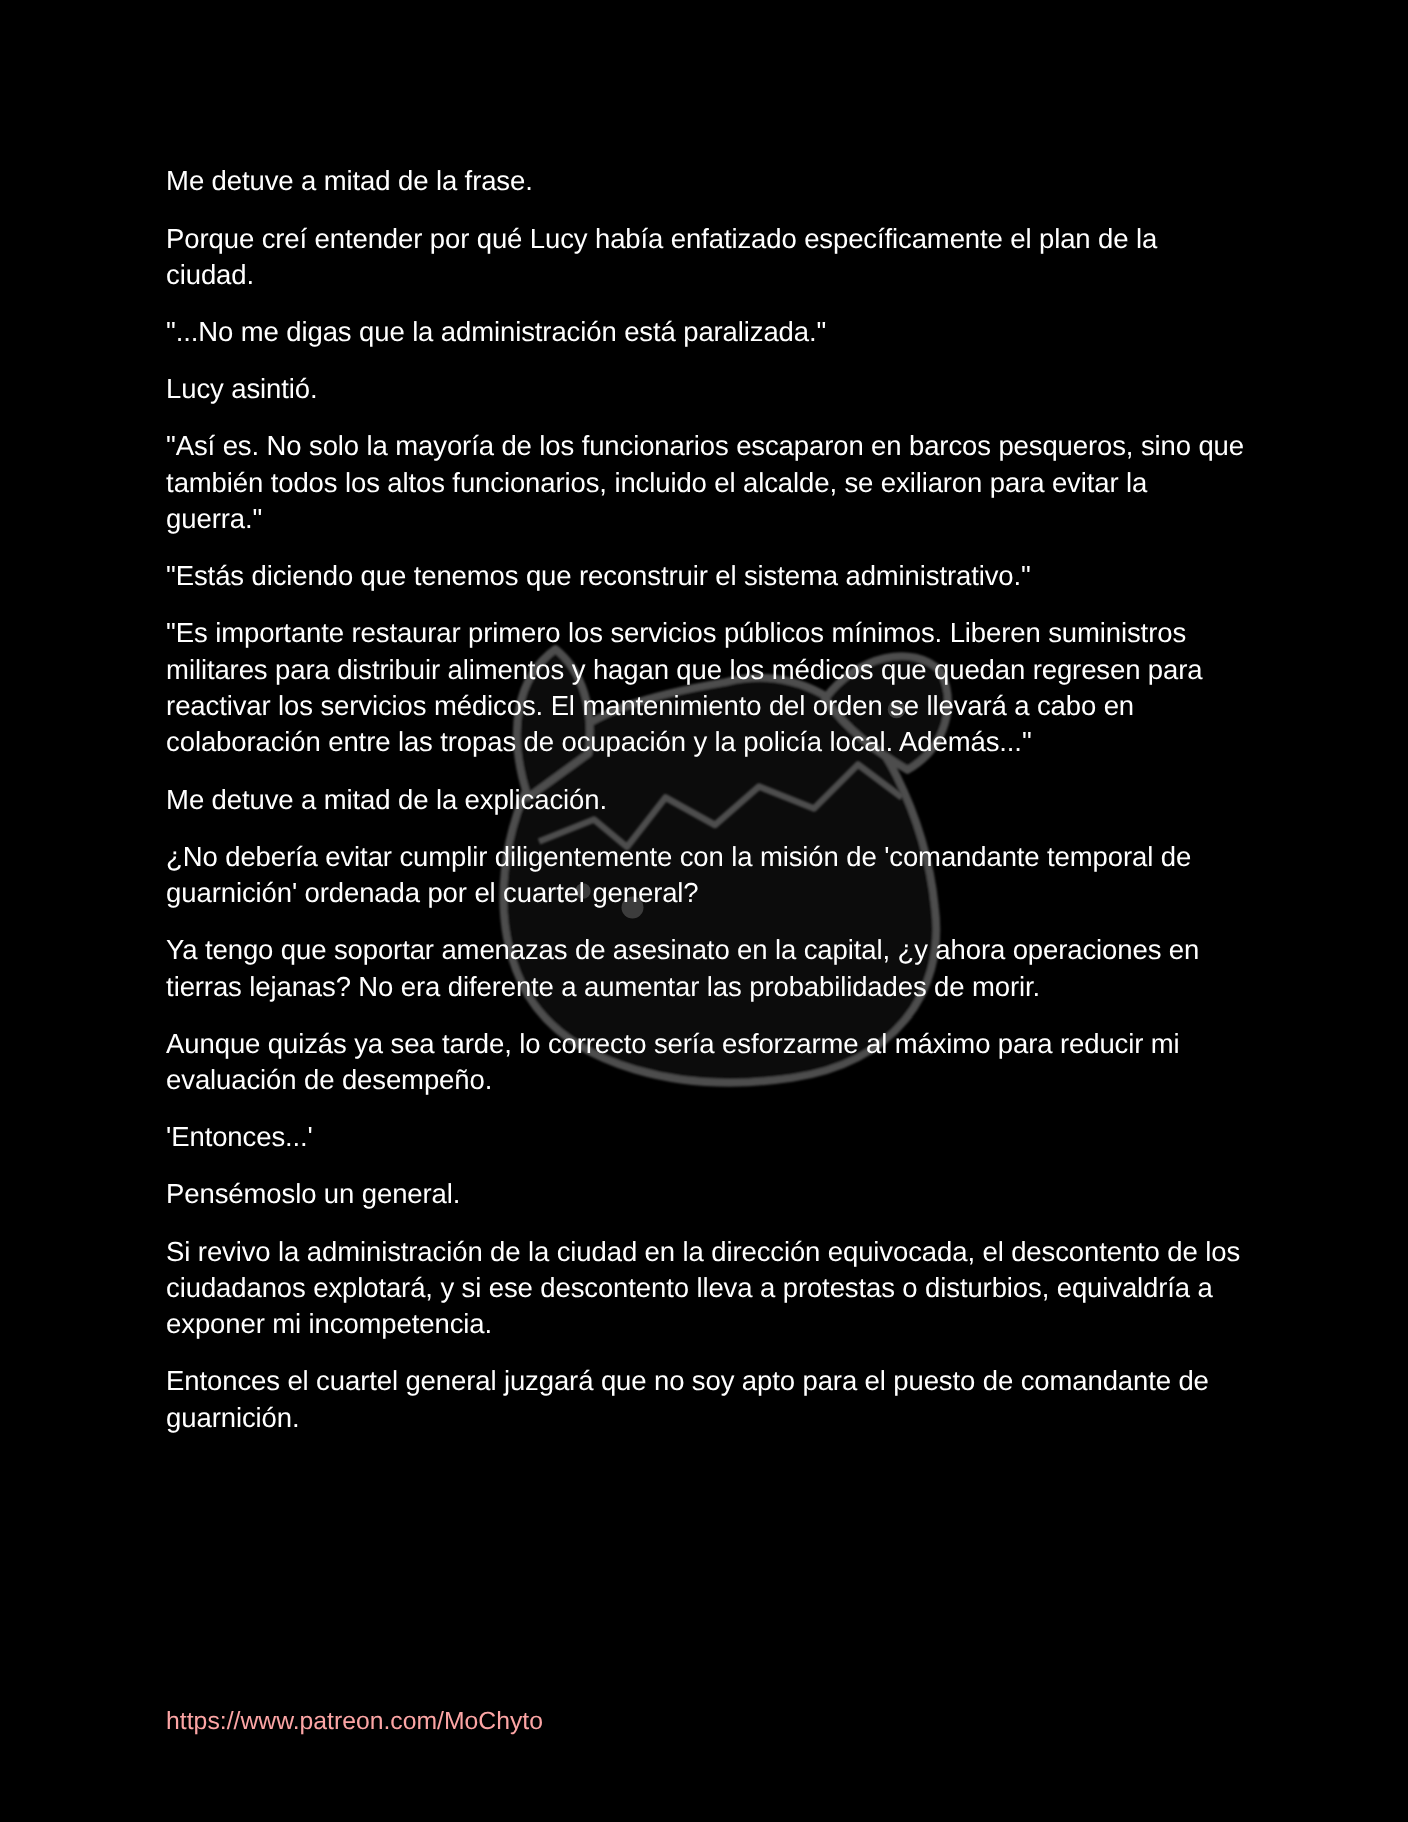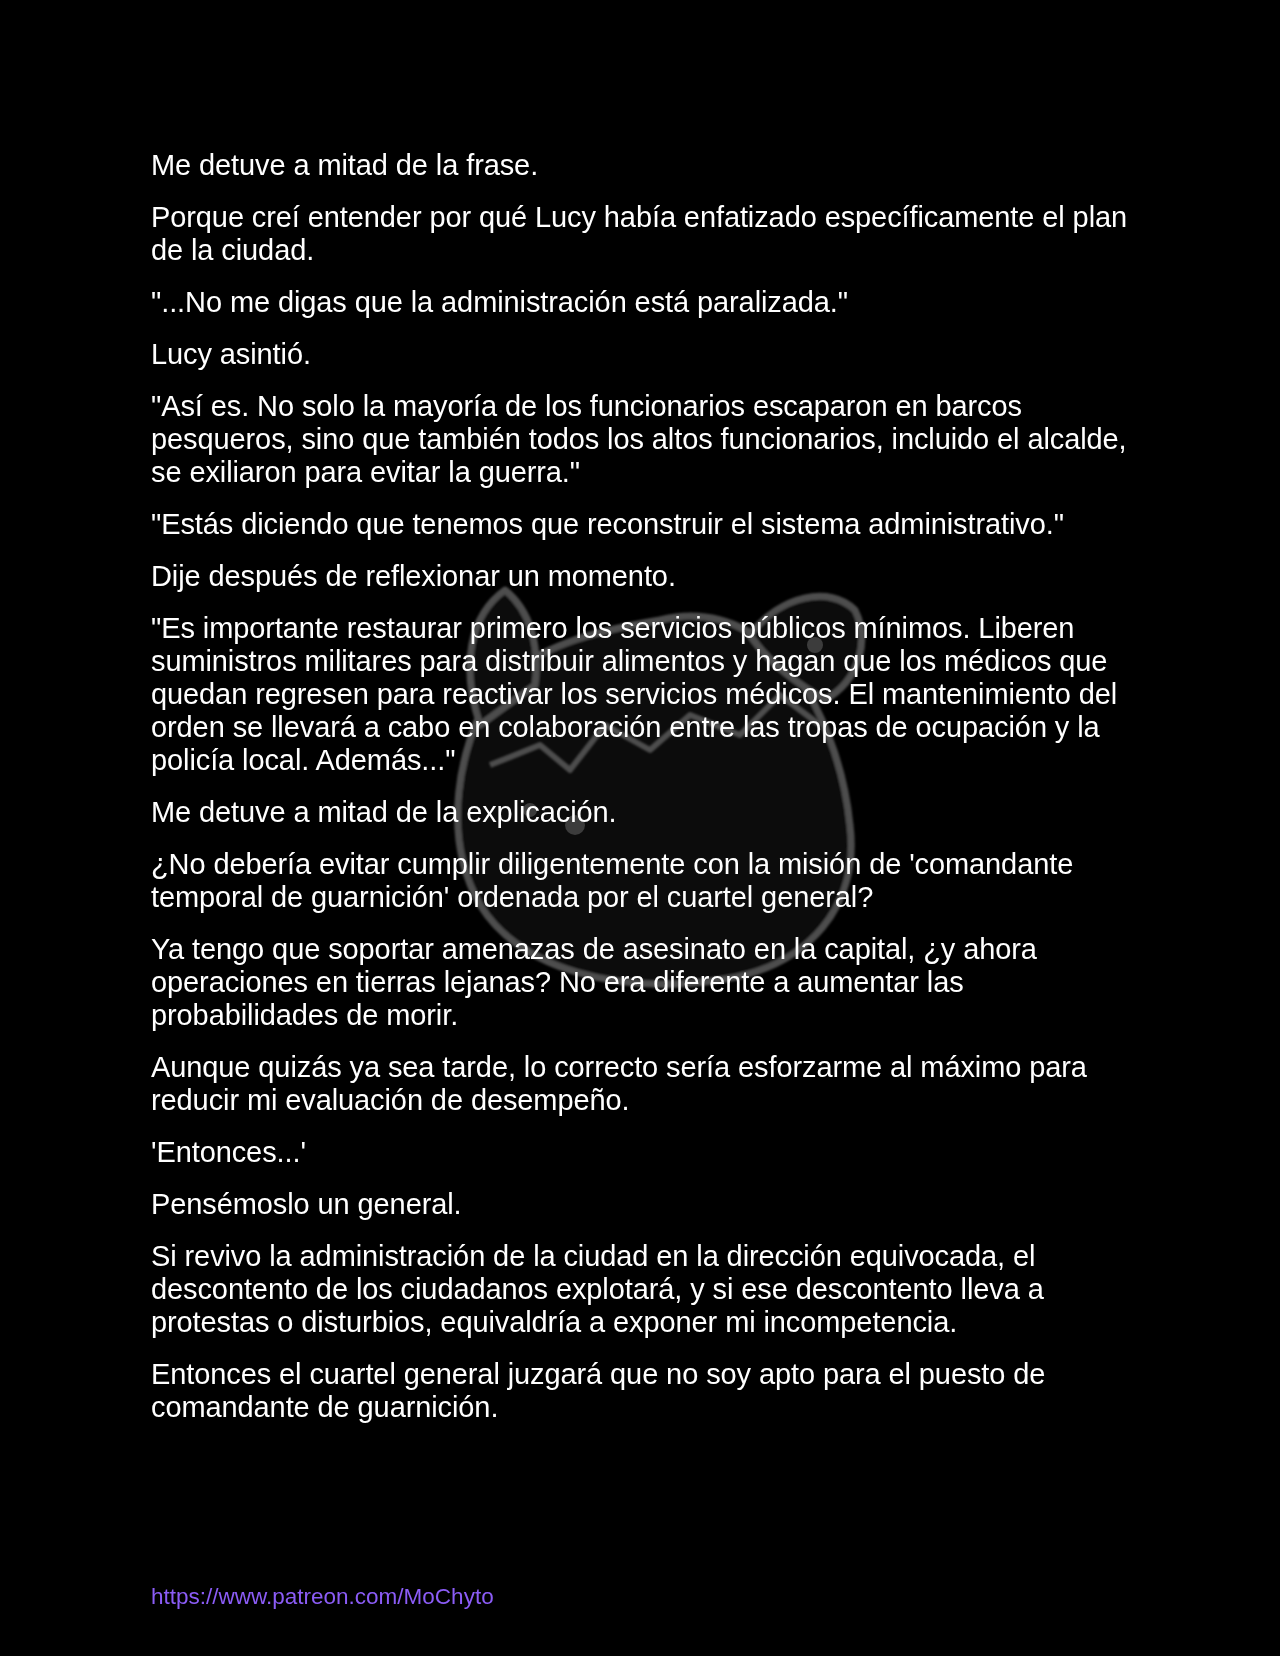--- a/index.html
+++ b/index.html
@@ -25,31 +25,31 @@
       pointer-events: none;
     }
     .content {
       position: absolute;
       left: 151px;
       top: 149px;
       width: 980px;
     }
     .para {
       margin: 0 0 19px 0;
-      font-size: 29px;
+      font-size: 25px;
       line-height: 33px;
       letter-spacing: -0.1px;
     }
     .footer-link {
       position: absolute;
       left: 151px;
-      top: 1580px;
+      top: 1548px;
       font-size: 22.5px;
       line-height: 33px;
-      color: #8b5cf6;
+      color: #fca5a5;
       text-decoration: none;
     }
   </style>
 </head>
 <body>
 
 <div class="watermark">
   <svg width="500" height="430" viewBox="0 0 500 430">
     <defs>
       <filter id="blur1">
@@ -73,21 +73,20 @@
   </svg>
 </div>
 
 <div class="content">
   <p class="para">Me detuve a mitad de la frase.</p>
   <p class="para">Porque creí entender por qué Lucy había enfatizado específicamente el plan de la ciudad.</p>
   <p class="para">"...No me digas que la administración está paralizada."</p>
   <p class="para">Lucy asintió.</p>
   <p class="para">"Así es. No solo la mayoría de los funcionarios escaparon en barcos pesqueros, sino que también todos los altos funcionarios, incluido el alcalde, se exiliaron para evitar la guerra."</p>
   <p class="para">"Estás diciendo que tenemos que reconstruir el sistema administrativo."</p>
-  <p class="para">Dije después de reflexionar un momento.</p>
   <p class="para">"Es importante restaurar primero los servicios públicos mínimos. Liberen suministros militares para distribuir alimentos y hagan que los médicos que quedan regresen para reactivar los servicios médicos. El mantenimiento del orden se llevará a cabo en colaboración entre las tropas de ocupación y la policía local. Además..."</p>
   <p class="para">Me detuve a mitad de la explicación.</p>
   <p class="para">¿No debería evitar cumplir diligentemente con la misión de 'comandante temporal de guarnición' ordenada por el cuartel general?</p>
   <p class="para">Ya tengo que soportar amenazas de asesinato en la capital, ¿y ahora operaciones en tierras lejanas? No era diferente a aumentar las probabilidades de morir.</p>
   <p class="para">Aunque quizás ya sea tarde, lo correcto sería esforzarme al máximo para reducir mi evaluación de desempeño.</p>
   <p class="para">'Entonces...'</p>
   <p class="para">Pensémoslo un general.</p>
   <p class="para">Si revivo la administración de la ciudad en la dirección equivocada, el descontento de los ciudadanos explotará, y si ese descontento lleva a protestas o disturbios, equivaldría a exponer mi incompetencia.</p>
   <p class="para">Entonces el cuartel general juzgará que no soy apto para el puesto de comandante de guarnición.</p>
 </div>

